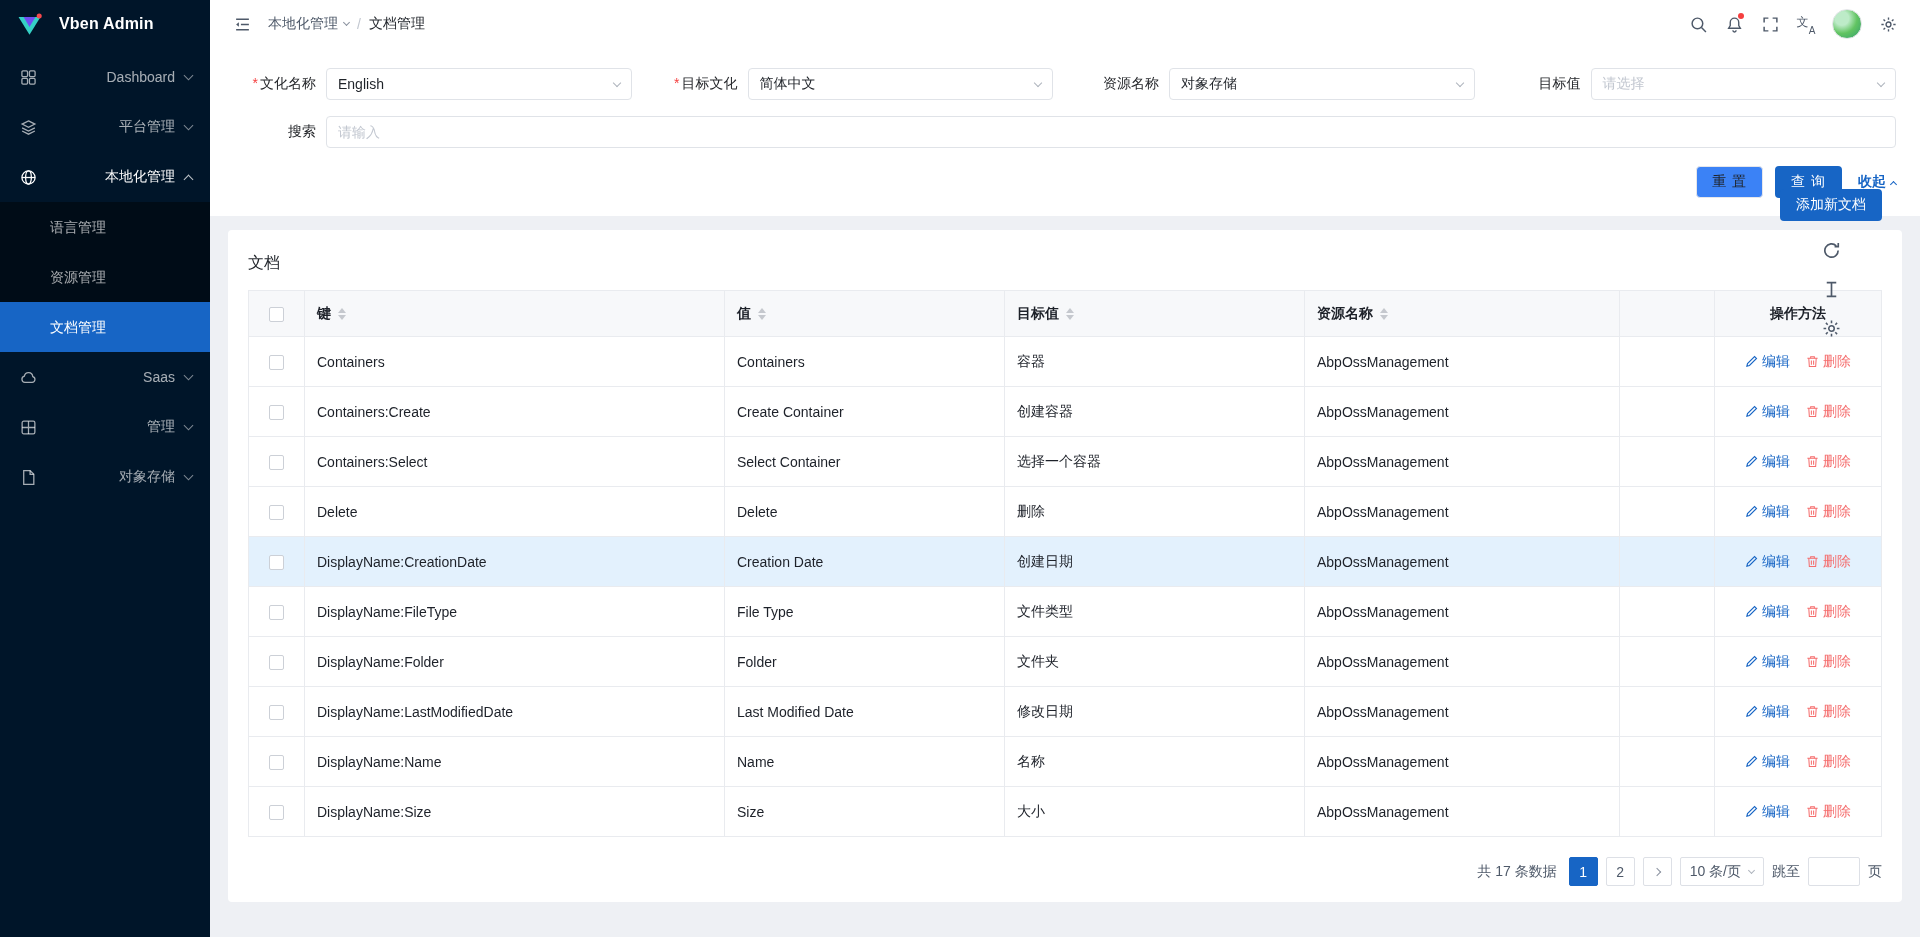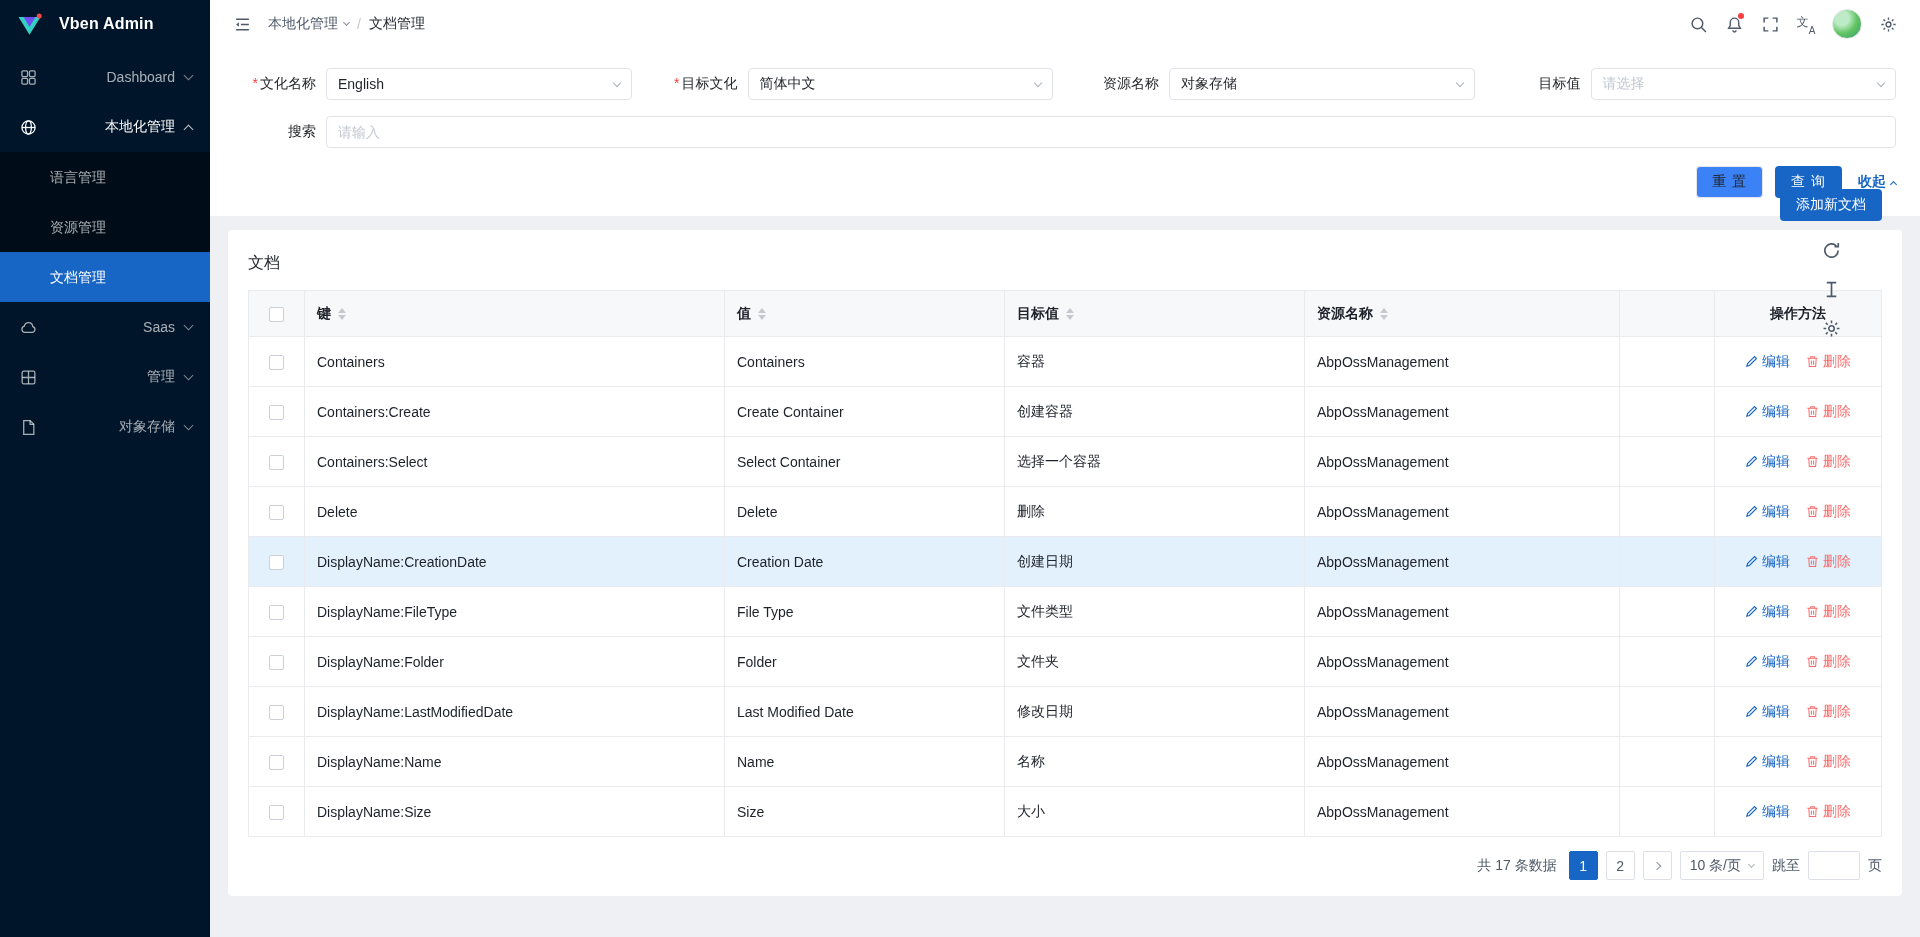--- a/index.html
+++ b/index.html
@@ -81,21 +81,21 @@
   .sorter { display:inline-flex; flex-direction:column; margin-left:7px; vertical-align:middle; }
   .caret { width:0; height:0; border-left:4px solid transparent; border-right:4px solid transparent; }
   .caret.up { border-bottom:5px solid #c5c8ce; margin-bottom:2px; }
   .caret.dn { border-top:5px solid #c5c8ce; }
   .actions-wrap { display:flex; align-items:center; justify-content:center; gap:16px; }
   .op-link { display:inline-flex; align-items:center; gap:4px; cursor:pointer; }
   .op-link svg { width:13px; height:13px; }
   .op-edit { color:#1765c5; }
   .op-del { color:#f56c6c; }
   
-  .pagination { display:flex; justify-content:flex-end; align-items:center; gap:8px; margin-top:14px; color:#4e5969; font-size:14px; }
+  .pagination { display:flex; justify-content:flex-end; align-items:center; gap:8px; margin-top:20px; color:#4e5969; font-size:14px; }
   .pg-total { margin-right:4px; color:#4e5969; }
   .pg-box { min-width:29px; height:29px; display:inline-flex; align-items:center; justify-content:center; border:1px solid #dde0e6; border-radius:2px; background:#fff; cursor:pointer; padding:0 4px; }
   .pg-box.active { background:#1765c5; border-color:#1765c5; color:#fff; cursor:default; }
   .pg-next .chev { width:6px; height:6px; transform:rotate(-45deg); color:#8a919f; border-width:1.5px; }
   .pg-size { height:29px; border:1px solid #dde0e6; border-radius:2px; background:#fff; display:inline-flex; align-items:center; gap:8px; padding:0 9px; cursor:pointer; }
   .pg-size .chev { width:5px; height:5px; border-width:1.3px; color:#aeb4bd; margin-top:-2px; }
   .pg-jump-input { width:52px; height:29px; border:1px solid #dde0e6; border-radius:2px; outline:none; padding:0 6px; font-family:inherit; font-size:14px; }
 </style>
 </head>
 <body>
@@ -121,20 +121,33 @@
               <rect x="8.9" y="1.8" width="5.3" height="5.3" rx="1"></rect>
               <rect x="1.8" y="8.9" width="5.3" height="5.3" rx="1"></rect>
               <rect x="8.9" y="8.9" width="5.3" height="5.3" rx="1"></rect>
             </g>
           </svg>
       </span>
       <span class="label">Dashboard</span>
       <span class="chev down"></span>
     </div>
 
+    <div class="menu-item">
+      <span class="micon">
+        <svg viewBox="0 0 16 16">
+            <g fill="none" stroke="currentColor" stroke-width="1.2">
+              <path d="M8 1.8l6 3-6 3-6-3z"></path>
+              <path d="M2 8.3l6 3 6-3"></path>
+              <path d="M2 11.3l6 3 6-3"></path>
+            </g>
+          </svg>
+      </span>
+      <span class="label">平台管理</span>
+      <span class="chev down"></span>
+    </div>
 
     <div class="menu-item open">
       <span class="micon">
         <svg viewBox="0 0 16 16">
             <g fill="none" stroke="currentColor" stroke-width="1.2">
               <circle cx="8" cy="8" r="6.2"></circle>
               <ellipse cx="8" cy="8" rx="2.7" ry="6.2"></ellipse>
               <path d="M1.8 8h12.4"></path>
             </g>
           </svg>

